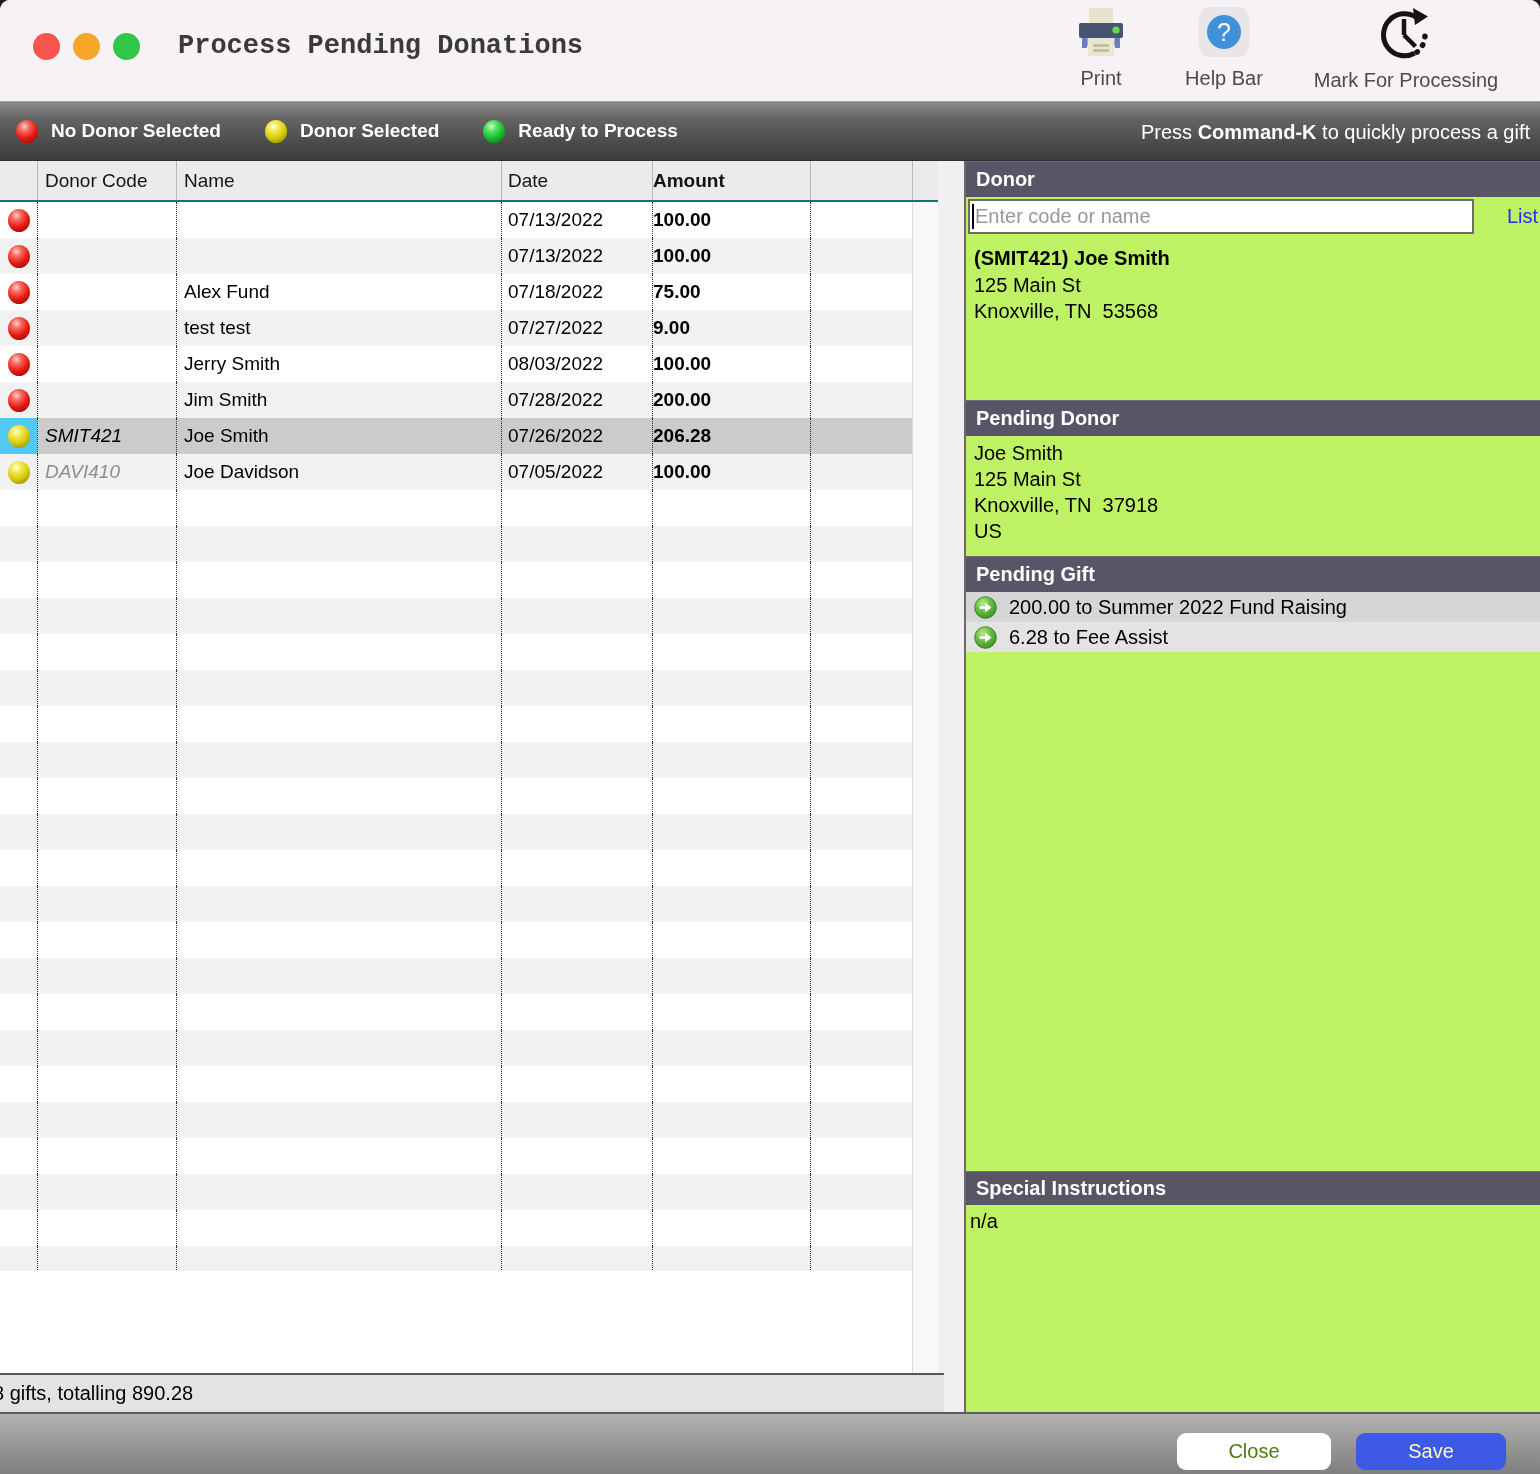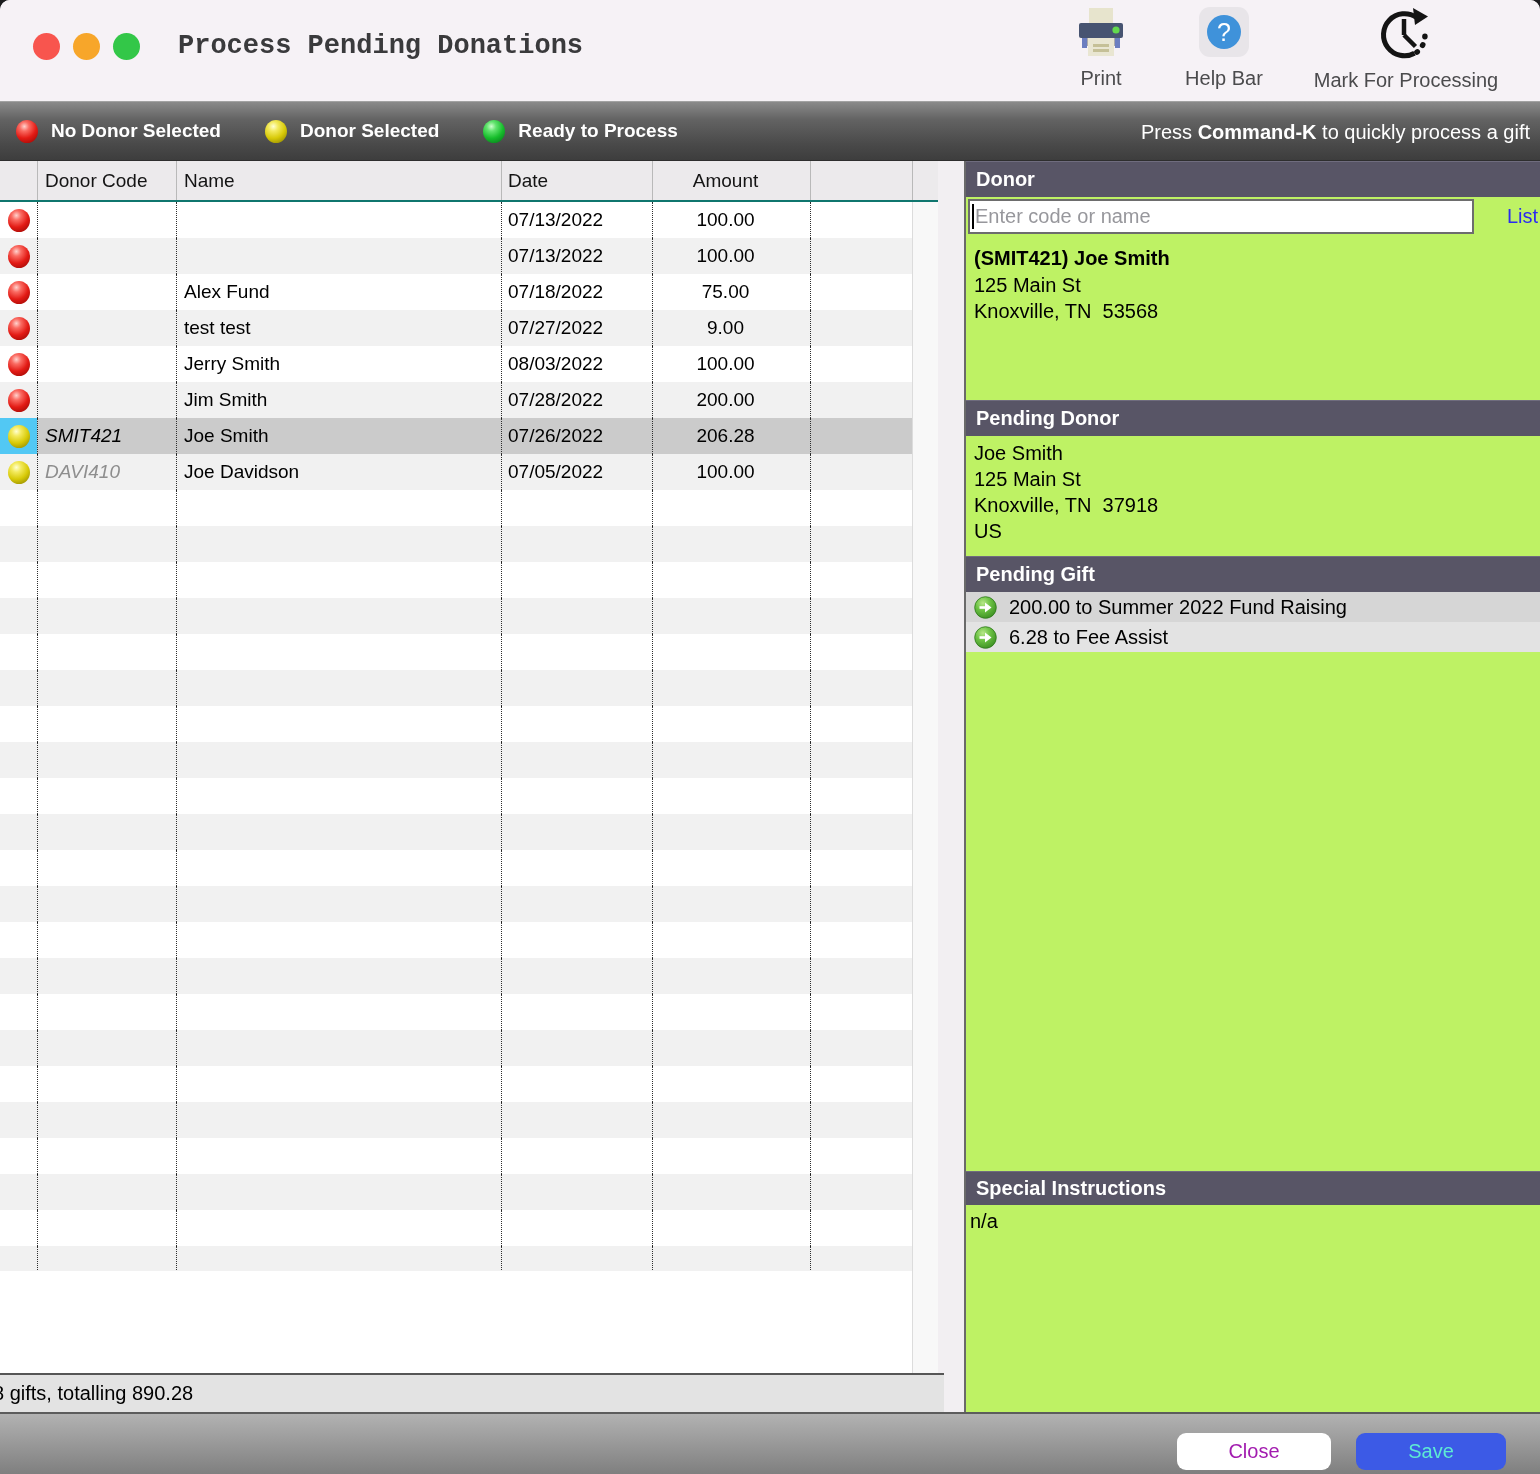--- a/index.html
+++ b/index.html
@@ -42,21 +42,21 @@
   
   .table-area{position:absolute;left:0;top:161px;width:938px;height:1212px;background:#fff;}
   .thead{display:flex;height:41px;background:#eceaec;border-bottom:2px solid #0f766e;
          font-size:19px;color:#141414;line-height:39px;}
   .thead>div{border-left:1px solid #b9b9b9;overflow:hidden;white-space:nowrap;}
   .thead>div:first-child{border-left:none;}
   .c-icon{width:37px;}
   .c-code{width:139px;padding-left:7px;}
   .c-name{width:325px;padding-left:7px;}
   .c-date{width:151px;padding-left:6px;}
-  .c-amount{width:158px;text-align:center;padding-right:12px;}
+  .c-amount{width:158px;text-align:left;padding-right:12px;font-weight:bold;}
   .c-extra{width:102px;}
   .c-track{flex:1;border-left:1px solid #b9b9b9;}
   .tbody{position:absolute;left:0;top:41px;width:912px;height:1069px;overflow:hidden;background:#fff;}
   .row{display:flex;height:36px;font-size:19px;line-height:36px;color:#000;}
   .row:nth-child(even){background:#f1f1f1;}
   .row>div{overflow:hidden;white-space:nowrap;}
   .row .c-code,.row .c-name,.row .c-date,.row .c-amount,.row .c-extra{border-left:1px dotted #2e2e2e;}
   .row .c-icon{display:flex;align-items:center;justify-content:center;}
   .row .c-code{font-style:italic;}
   .row .c-code[data-muted="true"]{color:#8e8e8e;}
@@ -87,22 +87,22 @@
   .gift-row.g1{background:#e3e3e3;}
   .gift-row .gicon{margin-right:12px;flex:none;display:flex;}
   .panel-spacer{flex:1;}
   .special-head{height:34px;line-height:33px;}
   .special-info{flex:none;height:207px;padding:5px 0 0 4px;font-size:20px;}
   
   .bottombar{position:absolute;left:0;top:1412px;width:100%;height:62px;
     background:linear-gradient(#b2b2b2,#7f7f7f);border-top:2px solid #5c5c5c;}
   .btn{position:absolute;top:19px;height:37px;border:none;border-radius:9px;font-size:20px;
     font-family:inherit;cursor:pointer;}
-  .btn-close{left:1177px;width:154px;background:#fff;color:#a21caf;}
-  .btn-save{left:1356px;width:150px;background:#3c5ae6;color:#5eead4;font-weight:500;}
+  .btn-close{left:1177px;width:154px;background:#fff;color:#4d7c0f;}
+  .btn-save{left:1356px;width:150px;background:#3c5ae6;color:#fef9c3;font-weight:500;}
 </style>
 </head>
 <body>
 
 <div class="window">
 
   <div class="titlebar">
     <div class="traffic t-red"></div>
     <div class="traffic t-yellow"></div>
     <div class="traffic t-green"></div>

